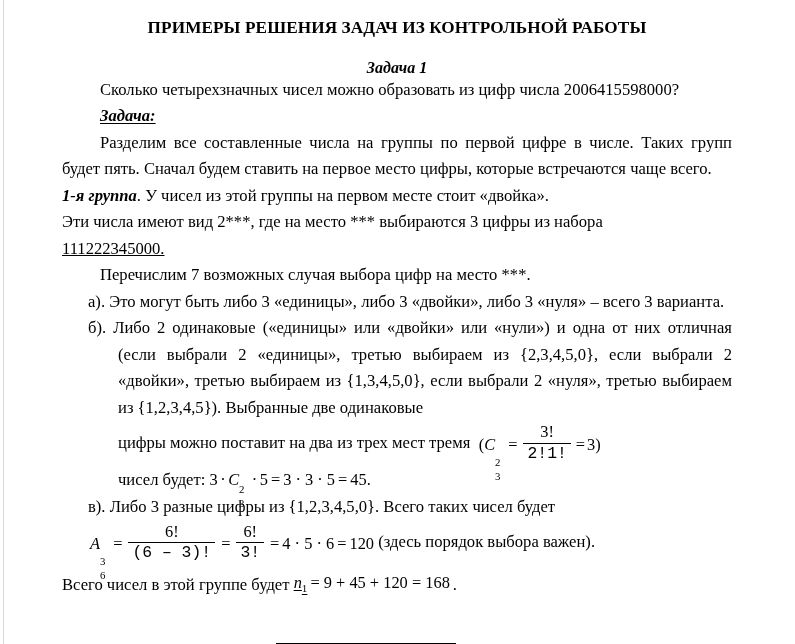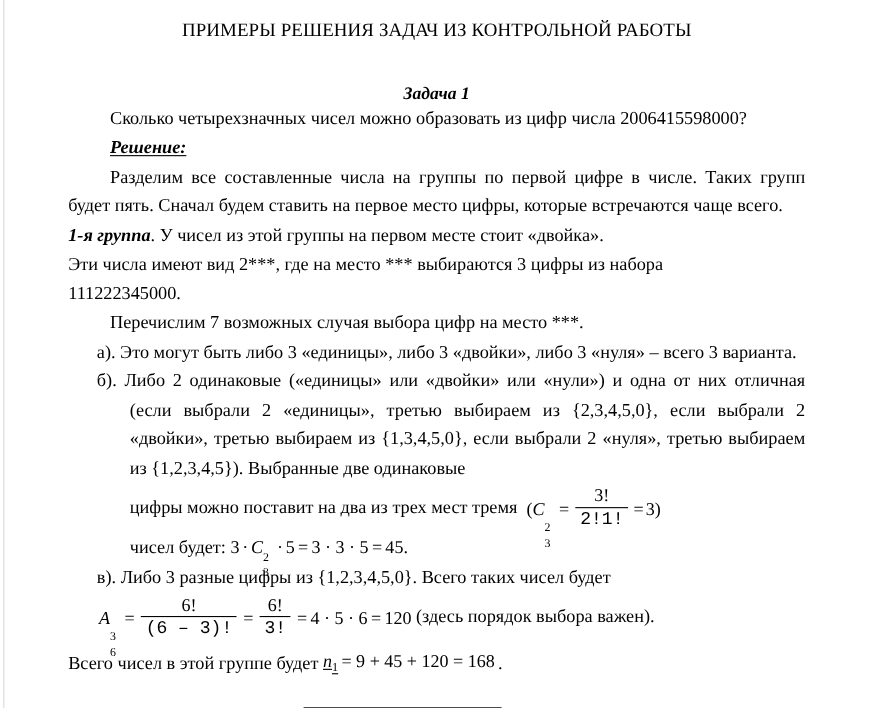--- a/index.html
+++ b/index.html
@@ -30,33 +30,33 @@
     background: #d8d8d8;
   }
   .content {
     position: absolute;
     left: 62px;
     top: 14px;
     width: 670px;
   }
   .doc-title {
     font-size: 17.2px;
-    font-weight: normal;
+    font-weight: bold;
     text-align: center;
     letter-spacing: 0.1px;
     line-height: 1.2;
     margin: 0 0 0 0;
     padding-top: 4px;
   }
   .task-heading {
     font-size: 16px;
     font-weight: bold;
     font-style: italic;
     text-align: center;
-    margin: 37px 0 0 0;
+    margin: 19px 0 0 0;
     line-height: 1.2;
   }
   p.body-text {
     font-size: 16.6px;
     line-height: 26.5px;
     margin: 0;
     text-align: justify;
     text-justify: inter-word;
   }
   .indent {
@@ -172,29 +172,29 @@
   <div class="left-rule"></div>
 
   <div class="content">
 
     <div class="doc-title">ПРИМЕРЫ РЕШЕНИЯ ЗАДАЧ ИЗ КОНТРОЛЬНОЙ РАБОТЫ</div>
 
     <div class="task-heading">Задача 1</div>
 
     <p class="body-text indent first-para">Сколько четырехзначных чисел можно образовать из цифр числа 2006415598000?</p>
 
-    <p class="body-text"><span class="solution-label" style="margin-left:38px;">Решение:</span></p>
+    <p class="body-text"><span class="solution-label" style="margin-left:38px;">Задача:</span></p>
 
     <p class="body-text indent">Разделим все составленные числа на группы по первой цифре в числе. Таких групп будет пять. Сначал будем ставить на первое место цифры, которые встречаются чаще всего.</p>
 
     <p class="body-text gap-before"><span class="bold-ital">1-я группа</span><span>. У чисел из этой группы на первом месте стоит «двойка».</span></p>
 
     <p class="body-text">Эти числа имеют вид 2***, где на место *** выбираются 3 цифры из набора</p>
 
-    <p class="body-text no-justify" style="text-align:left;">111222345000.</p>
+    <p class="body-text no-justify" style="text-align:left;text-decoration:underline;">111222345000.</p>
 
     <p class="body-text indent" style="text-align:left;"><span>Перечислим 7 возможных случая выбора цифр на место ***.</span></p>
 
     <p class="list-item"><span>а).</span> <span>Это могут быть либо 3 «единицы», либо 3 «двойки», либо 3 «нуля» – всего 3 варианта.</span></p>
 
     <p class="list-item"><span>б).</span> <span>Либо 2 одинаковые («единицы» или «двойки» или «нули») и одна от них отличная (если выбрали 2 «единицы», третью выбираем из {2,3,4,5,0}, если выбрали 2 «двойки», третью выбираем  из {1,3,4,5,0}, если выбрали 2 «нуля», третью выбираем  из {1,2,3,4,5}).  Выбранные две одинаковые</span></p>
 
     <p class="list-item tall-line" style="text-indent:0; text-align:left;"><span>цифры  можно  поставит  на  два  из  трех  мест  тремя</span>&nbsp;&nbsp;<span class="math"><span>(</span><span class="mi">C</span><span class="subsup"><span class="sup">2</span><span class="sub">3</span></span><span class="op">=</span><span class="frac"><span class="num">3!</span><span class="den">2!1!</span></span><span class="op-tight">=</span><span>3</span><span>)</span></span></p>
 
 

